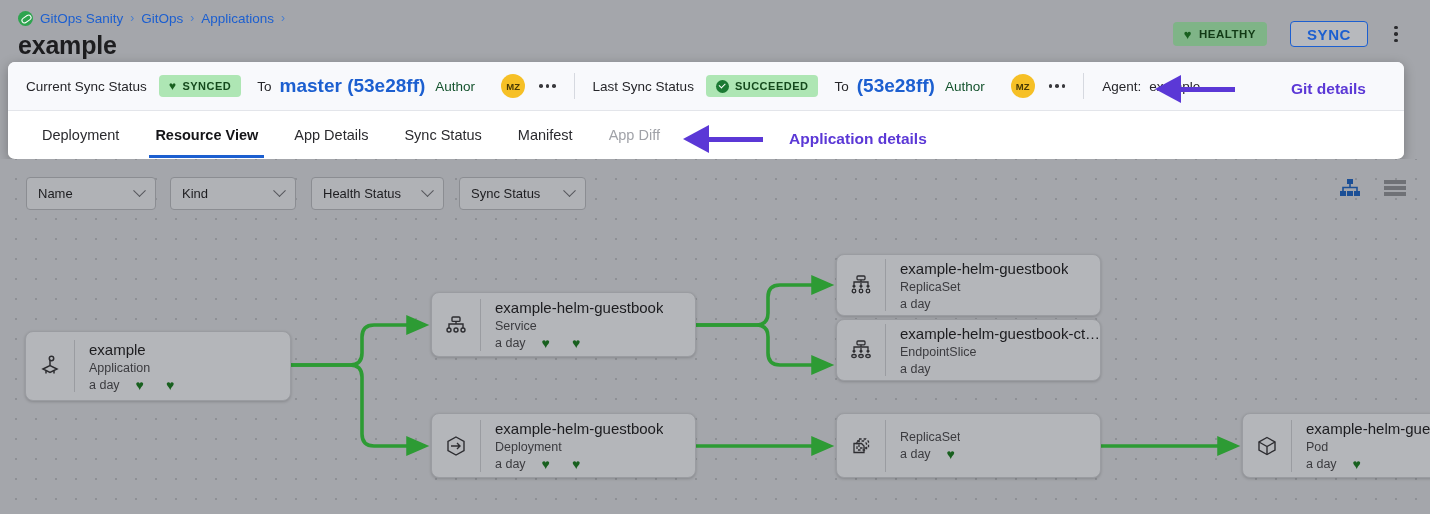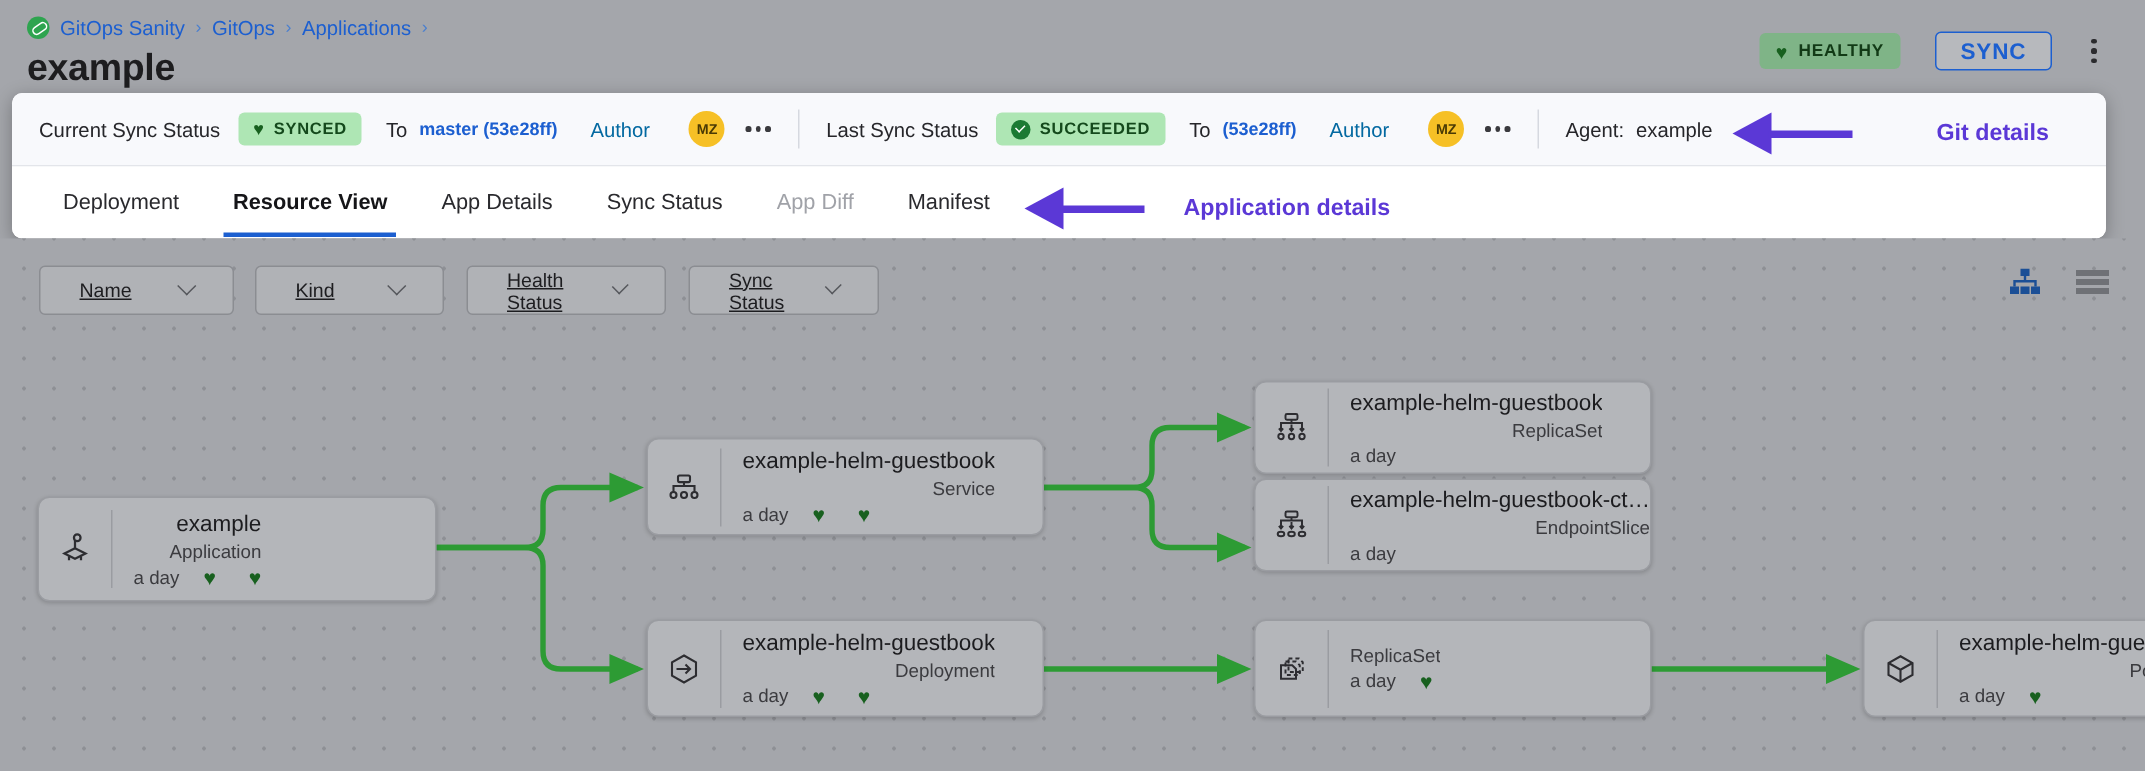--- a/index.html
+++ b/index.html
@@ -89,22 +89,22 @@
   .check-ico {
     width: 13px; height: 13px; border-radius: 50%; background: #1b7a33;
     position: relative; flex: 0 0 auto;
   }
   .check-ico::after {
     content: ""; position: absolute; left: 3.2px; top: 3.1px;
     width: 5px; height: 2.6px; border-left: 1.6px solid #fff; border-bottom: 1.6px solid #fff;
     transform: rotate(-45deg);
   }
   .to-word { font-size: 13.5px; color: #26262a; margin-left: 16px; text-align: center; }
-  .rev { font-size: 12px; font-weight: 700; color: #1c5fd0; margin-left: 8px; cursor: pointer; white-space: nowrap;}
-  .author-word { font-size: 13.5px; color: #0369a1; margin-left: 22px; }
+  .rev { font-size: 19px; font-weight: 700; color: #1c5fd0; margin-left: 8px; cursor: pointer; white-space: nowrap;}
+  .author-word { font-size: 13.5px; color: #14532d; margin-left: 10px; }
   .avatar {
     width: 24px; height: 24px; border-radius: 50%; background: #f6c026;
     display: flex; align-items: center; justify-content: center;
     font-size: 9.5px; font-weight: 700; color: #4a3a05; margin-left: 26px;
   }
   .dots {
     margin-left: 14px; display: flex; gap: 3px; align-items: center; cursor: pointer;
   }
   .dots i { width: 3.5px; height: 3.5px; border-radius: 50%; background: #3a3a3e; display:block; }
   .vdiv { width: 1px; height: 26px; background: #d6d9e0; margin-left: 18px; }
@@ -143,42 +143,42 @@
     background-image: radial-gradient(circle, #8e9095 1.1px, transparent 1.2px);
     background-size: 20px 20px;
     background-position: 6px 10px;
     overflow: hidden;
   }
   .toolbar-row { position: absolute; left: 0; top: 0; width: 100%; height: 62px; }
   .filter {
     position: absolute; top: 18px; height: 33px;
     border: 1px solid #8b8d92; border-radius: 4px; background: #b0b2b6;
     display: flex; align-items: center; justify-content: space-between;
-    padding: 0 26px; font-size: 13px; color: #1d1d20; cursor: pointer; text-decoration: underline;
+    padding: 0 11px; font-size: 13px; color: #1d1d20; cursor: pointer;
   }
   .chev { width: 9px; height: 9px; border-right: 1.6px solid #55575c; border-bottom: 1.6px solid #55575c;
           transform: rotate(45deg) translate(-2px,-2px); margin-left: 14px; }
 
   .view-toggle { position: absolute; top: 20px; display: flex; align-items: center; gap: 24px; }
   .tree-ico, .list-ico { cursor: pointer; }
 
   
   .node {
     position: absolute;
     background: #b4b6ba; border: 1px solid #9a9ca1; border-radius: 8px;
     box-shadow: 0 1px 3px rgba(0,0,0,.18);
     display: flex; align-items: center; overflow: hidden;
     cursor: pointer;
   }
   .node-ico {
     width: 48px; flex: 0 0 48px; height: 100%;
     display: flex; align-items: center; justify-content: center;
   }
   .node-divider { width: 1px; height: 52px; background: #9a9ca1; flex: 0 0 1px; }
-  .node-body { padding-left: 14px; overflow: hidden; text-align: right; }
+  .node-body { padding-left: 14px; overflow: hidden; }
   .node-title {
     font-size: 15px; color: #1c1c1f; white-space: nowrap; overflow: hidden;
     margin-bottom: 3px;
   }
   .node-kind { font-size: 12.5px; color: #3b3b3f; margin-bottom: 3px; }
   .node-meta { display: flex; align-items: center; gap: 0; font-size: 12.5px; color: #3b3b3f; }
   .node-meta .heart { color: #18601f; font-size: 14px; }
   .node-meta .sp1 { width: 16px; display:inline-block; }
   .node-meta .sp2 { width: 22px; display:inline-block; }
 
@@ -263,25 +263,25 @@
         </div>
       <div class="tab active">
           <span>Resource View</span>
         </div>
       <div class="tab">
           <span>App Details</span>
         </div>
       <div class="tab">
           <span>Sync Status</span>
         </div>
+      <div class="tab">
+          <span>Manifest</span>
+        </div>
       <div class="tab disabled">
           <span>App Diff</span>
-        </div>
-      <div class="tab">
-          <span>Manifest</span>
         </div>
     </div>
   </div>
 
   <div class="anno" style="left:1155px; top:80px;">
     <span class="anno-arrow">
       <span class="head"></span>
         <span class="shaft"></span>
     </span>
     <span class="anno-text" style="margin-left:56px">Git details</span>

